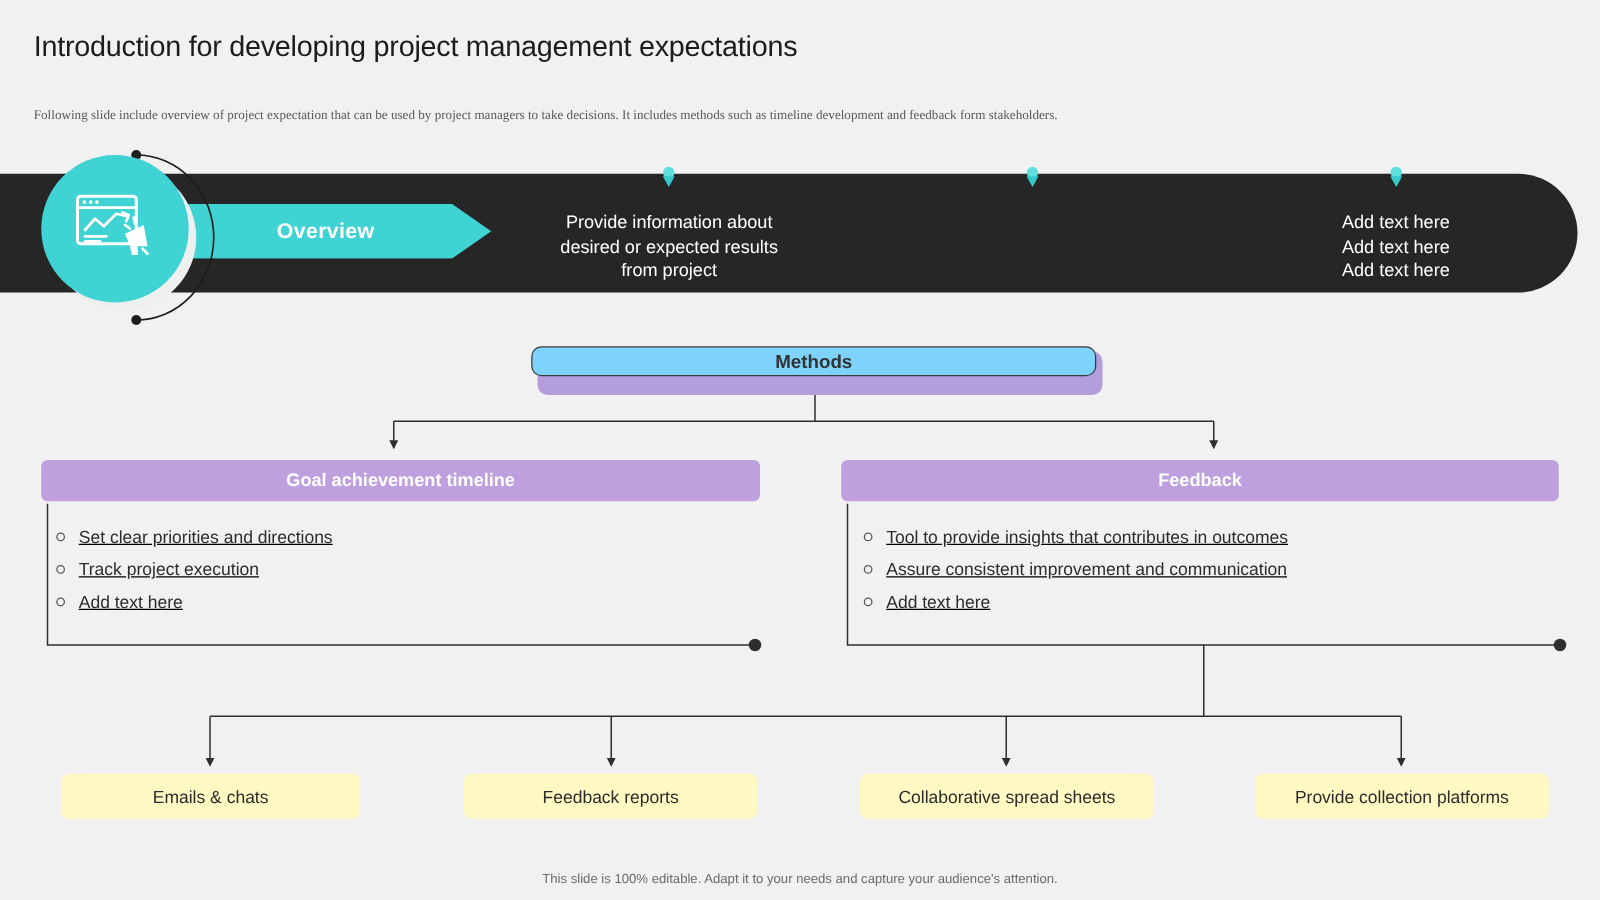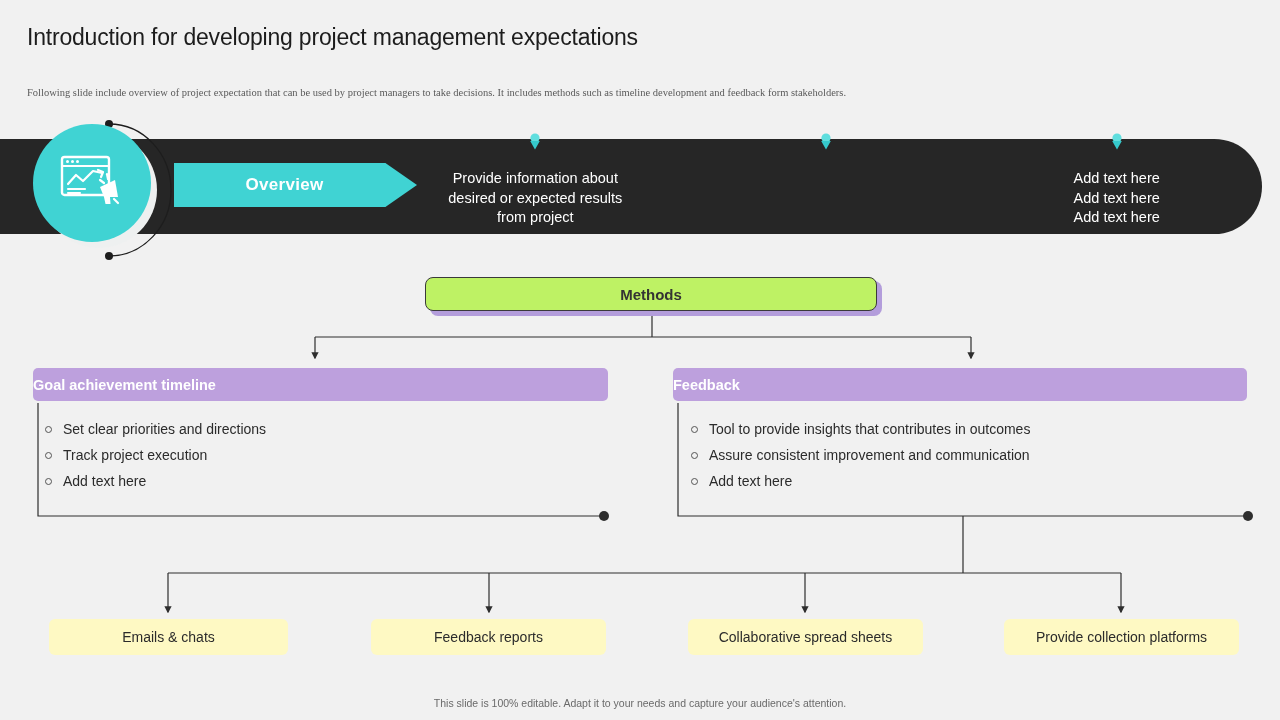--- a/index.html
+++ b/index.html
@@ -60,52 +60,52 @@
     display:flex; align-items:center; justify-content:center;
   }
   .badge-arc { position:absolute; left:0; top:-7px; width:145px; height:146px; overflow:visible; }
 
   
   .overview-arrow {
     position:absolute; left:150px; top:163px;
     width:243px; height:44px;
     background:#40d3d3;
     clip-path: polygon(0 0, 87% 0, 100% 50%, 87% 100%, 0 100%);
-    display:flex; align-items:center; justify-content:center;margin-left:24px;
+    display:flex; align-items:center; justify-content:center;
   }
   .overview-label {
     color:#ffffff; font-size:17px; font-weight:bold;
     letter-spacing:0.3px; margin-right:22px;
   }
 
   
   .methods-shadow {
     position:absolute; left:430px; top:281px;
     width:452px; height:35px;
     background:#b39ddb; border-radius:8px;
   }
   .methods-box {
     position:absolute; left:425px; top:277px;
-    width:452px; height:34px;
-    background:#bef264; border:1.4px solid #3a3a3a; border-radius:8px;
+    width:452px; height:24px;
+    background:#7dd3fc; border:1.4px solid #3a3a3a; border-radius:8px;
     display:flex; align-items:center; justify-content:center;
   }
   .methods-label { font-size:15px; font-weight:bold; color:#333; }
 
   
   .wires { position:absolute; left:0; top:0; width:1280px; height:720px; pointer-events:none; }
 
   
   .panel { position:absolute; }
   .panel-head {
     height:33px; background:#bda0dd; border-radius:5px;
-    display:flex; align-items:center; 
+    display:flex; align-items:center; justify-content:center;
   }
   .panel-head-label { color:#ffffff; font-size:14.5px; font-weight:bold; }
-  .panel-body { position:relative; padding:20px 0 0 0; }
+  .panel-body { position:relative; padding:20px 0 0 0;text-decoration:underline; }
   .bullet-row { display:flex; align-items:center; margin-bottom:10px; }
   .bullet-mark {
     width:7px; height:7px; border:1px solid #555; border-radius:50%;
     margin-right:11px; flex:none;
   }
   .bullet-text { font-size:14px; color:#2b2b2b; white-space:nowrap; }
 
   #panel-left  { left:33px;  top:368px; width:575px; }
   #panel-right { left:673px; top:368px; width:574px; }
   #panel-left .panel-body  { padding-left:12px; }

